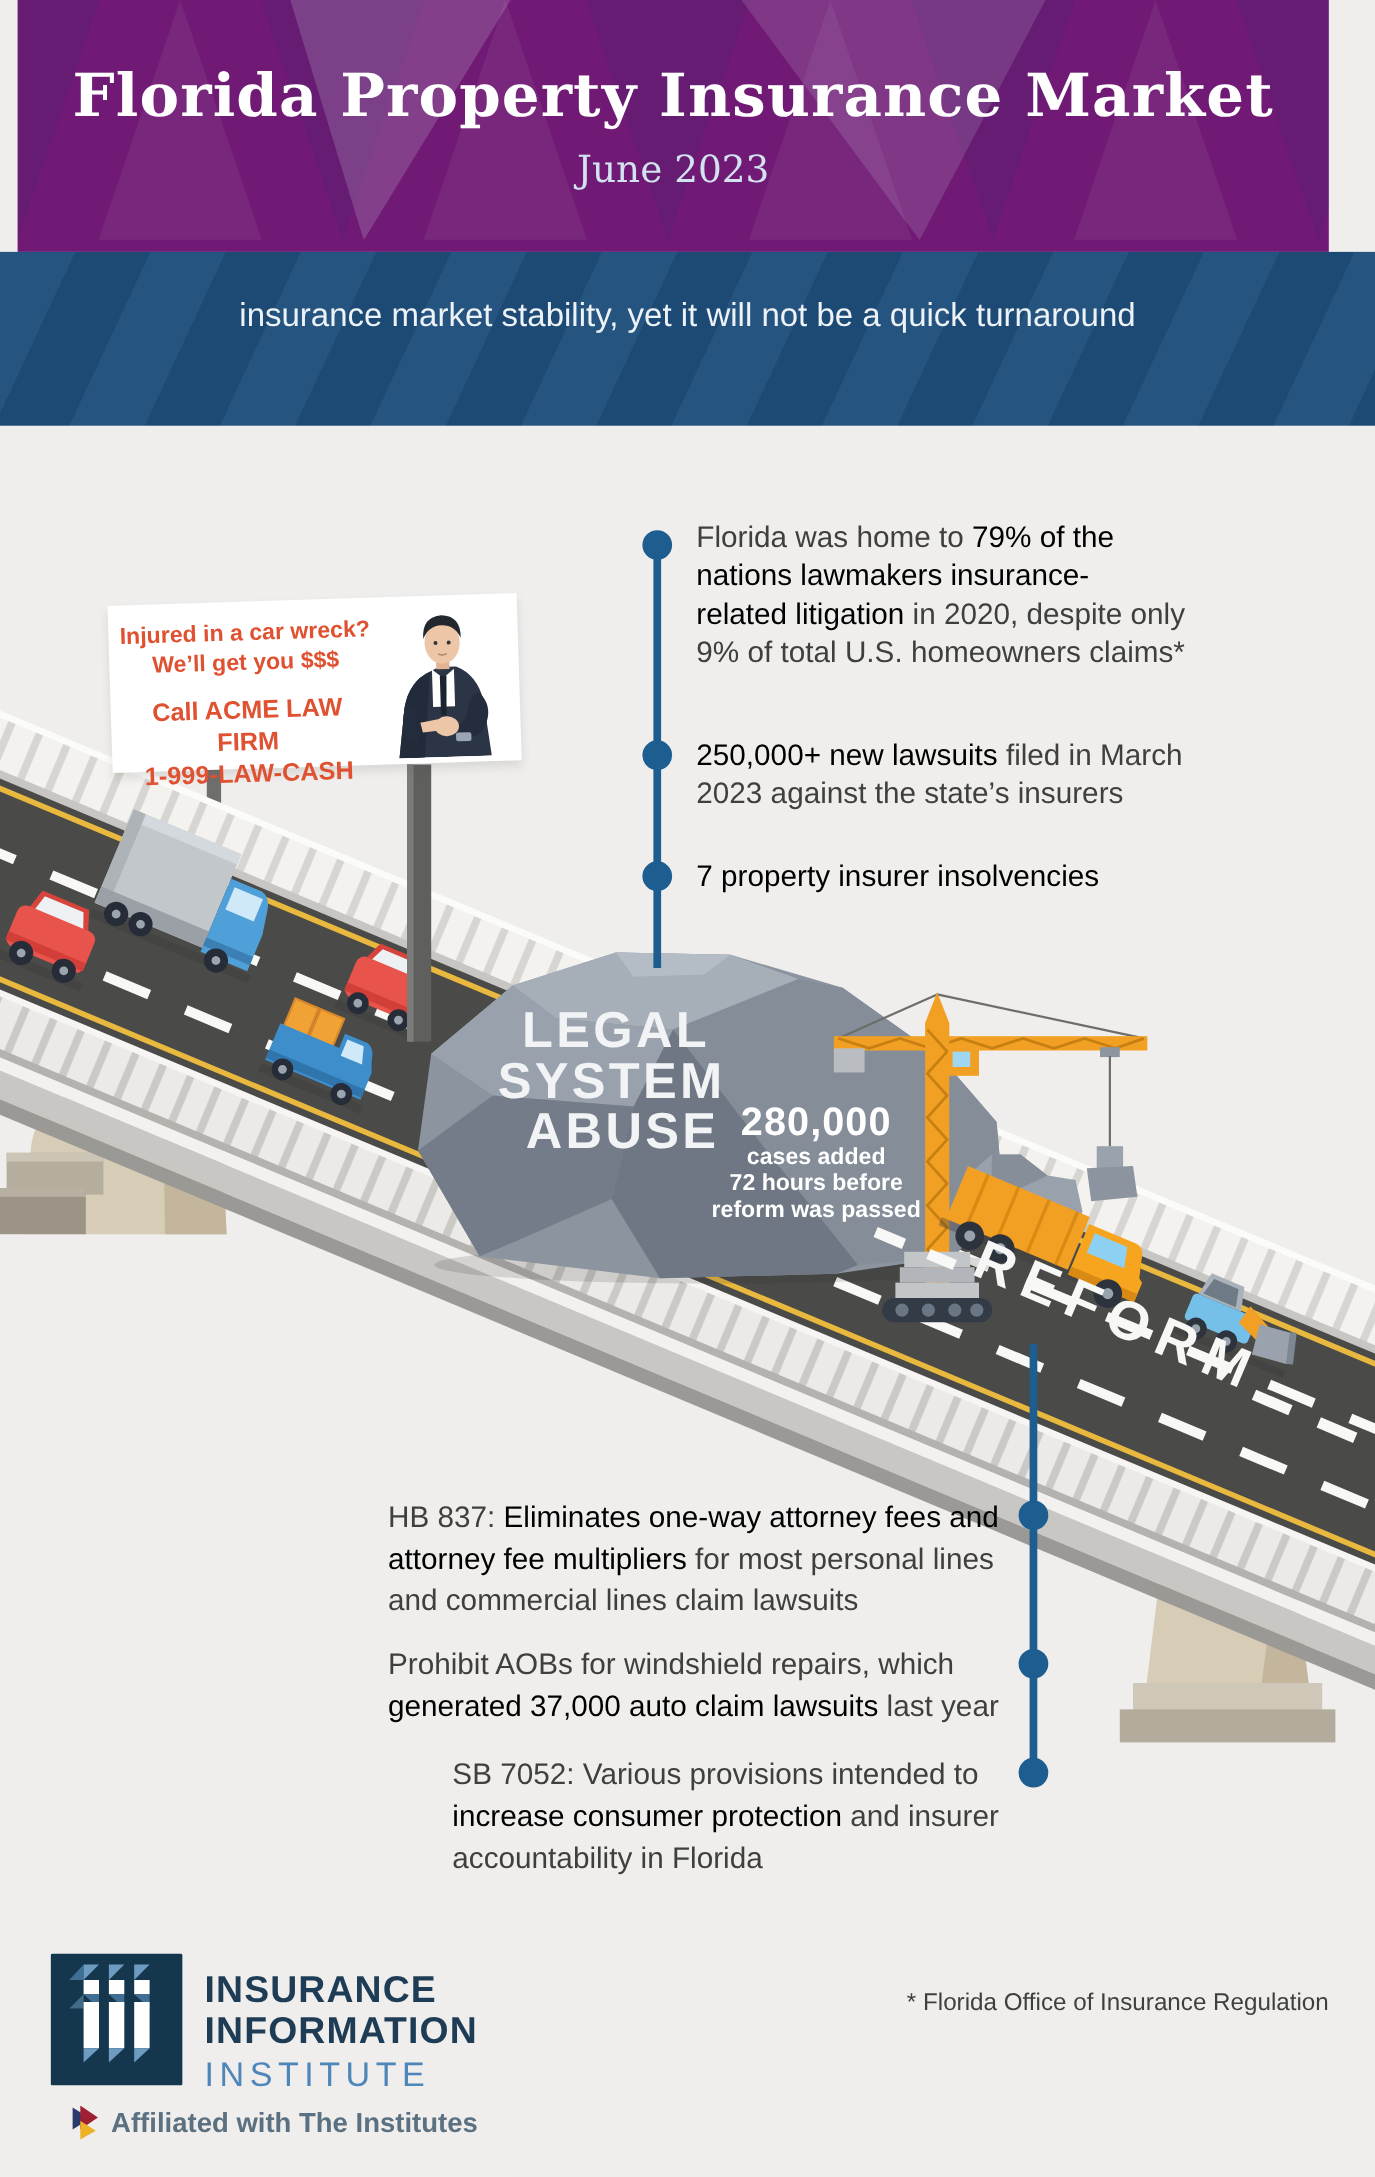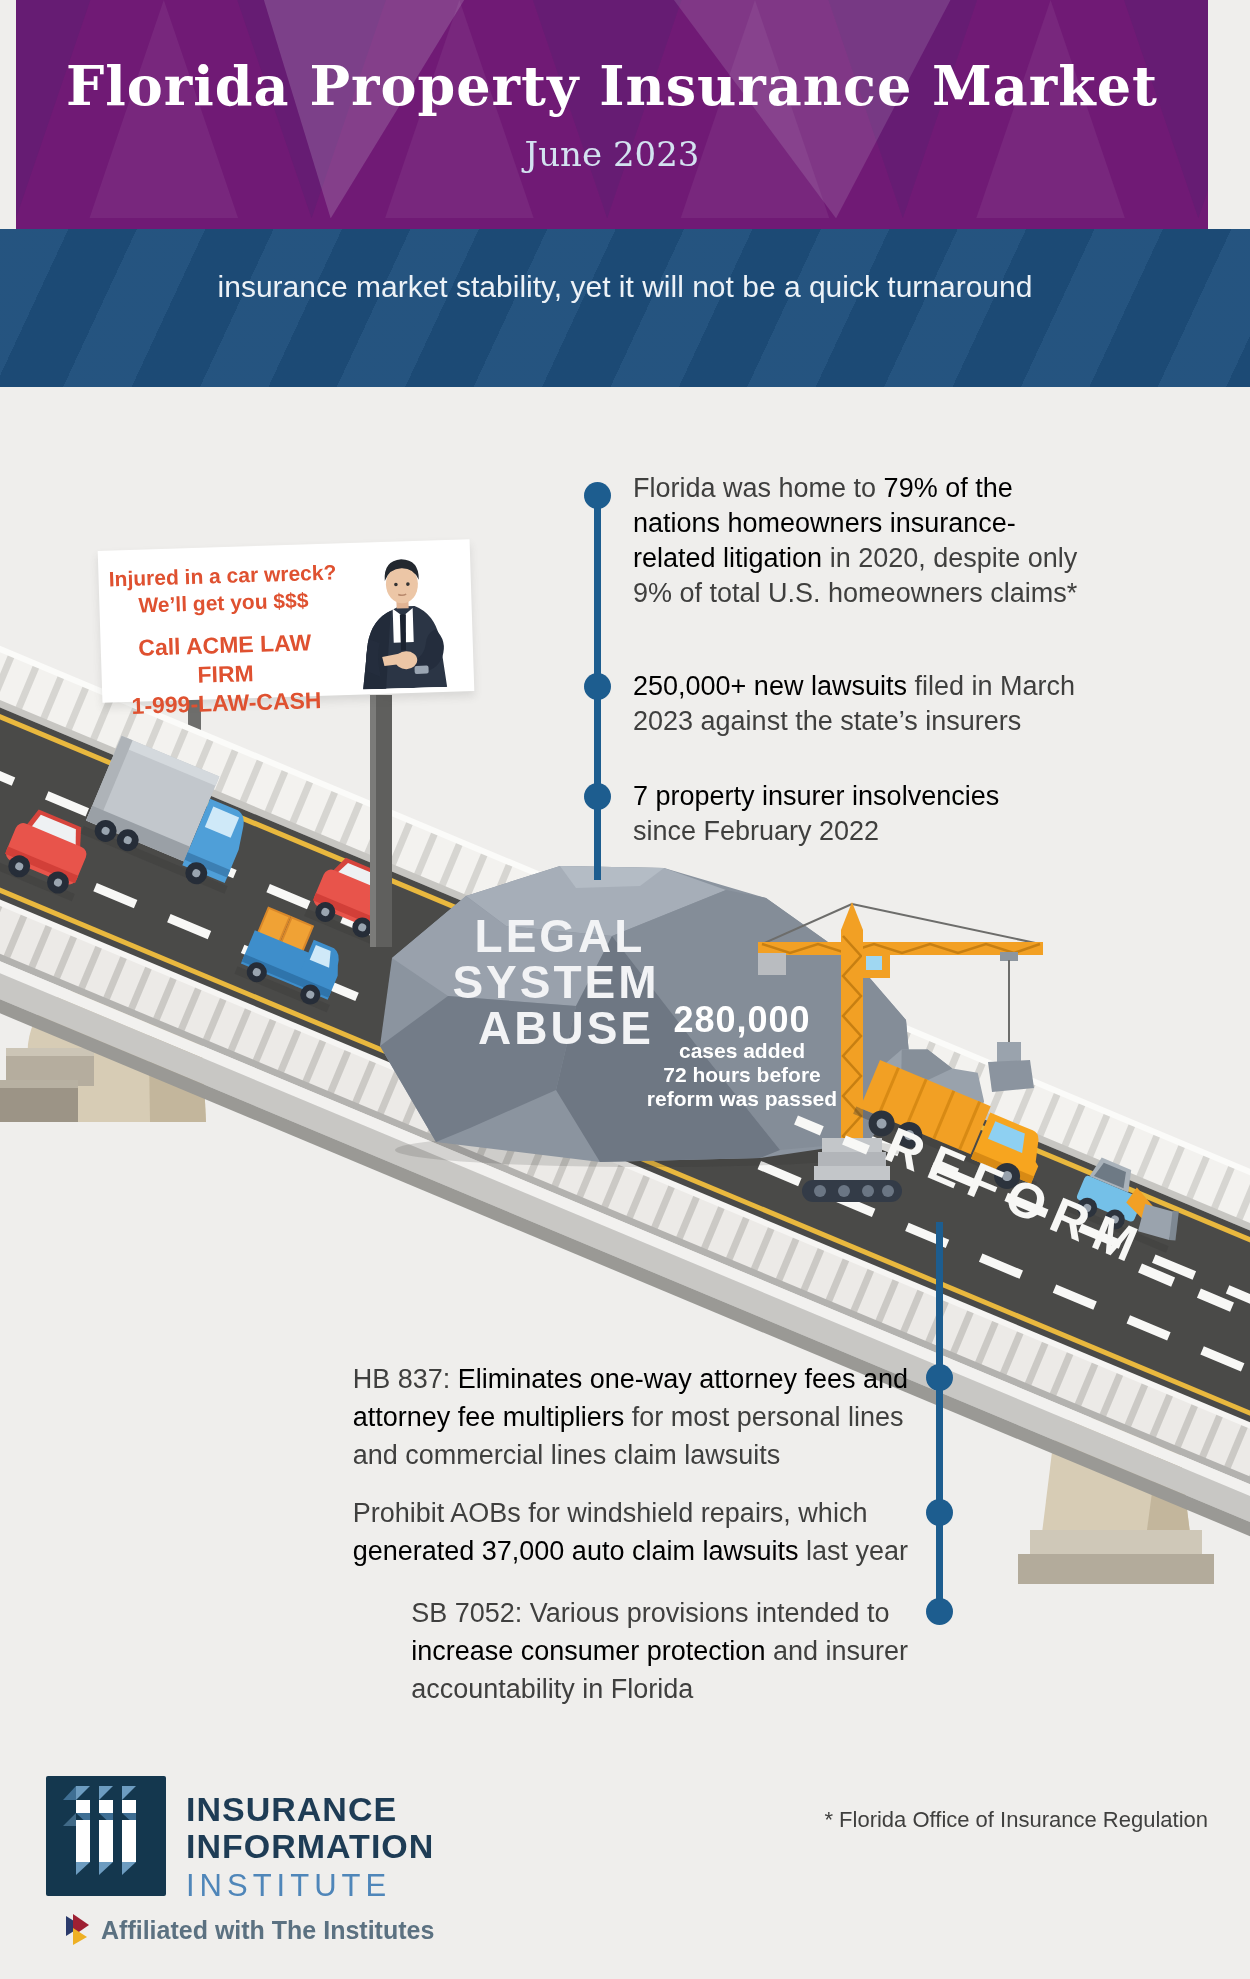--- a/index.html
+++ b/index.html
@@ -298,31 +298,30 @@
     </div>
   </div>
 
   <div class="tl" style="left:594px;top:496px;width:7px;height:384px;"></div>
   <div class="dot" style="left:584px;top:482px;"></div>
   <div class="dot" style="left:584px;top:673px;"></div>
   <div class="dot" style="left:584px;top:783px;"></div>
 
   <div class="stat" style="left:633px;top:471px;">
       <div class="ln"><span>Florida was home to </span><b>79% of the</b></div>
-      <div class="ln"><b>nations homeowners insurance-</b></div>
+      <div class="ln"><b>nations lawmakers insurance-</b></div>
       <div class="ln"><b>related litigation</b><span> in 2020, despite only</span></div>
       <div class="ln"><span>9% of total U.S. homeowners claims*</span></div>
     </div>
   <div class="stat" style="left:633px;top:669px;">
       <div class="ln"><b>250,000+ new lawsuits</b><span> filed in March</span></div>
       <div class="ln"><span>2023 against the state’s insurers</span></div>
     </div>
   <div class="stat" style="left:633px;top:779px;">
       <div class="ln"><b>7 property insurer insolvencies</b></div>
-      <div class="ln"><span>since February 2022</span></div>
     </div>
 
   <div class="tl lo" style="left:936px;top:1222px;width:7px;height:395px;"></div>
   <div class="dot lo" style="left:926px;top:1364px;"></div>
   <div class="dot lo" style="left:926px;top:1499px;"></div>
   <div class="dot lo" style="left:926px;top:1598px;"></div>
 
   <div class="rstat" style="right:342px;top:1360px;">
       <div class="ln"><span>HB 837: </span><b>Eliminates one-way attorney fees and</b></div>
       <div class="ln"><b>attorney fee multipliers</b><span> for most personal lines</span></div>

